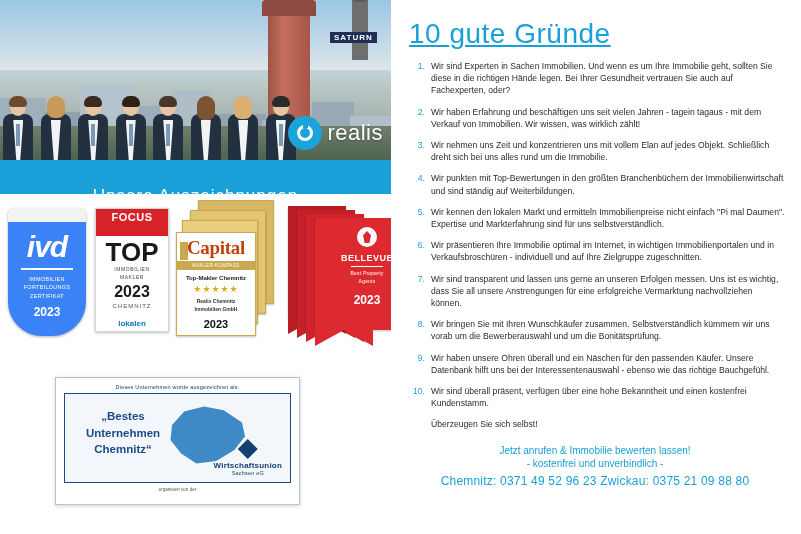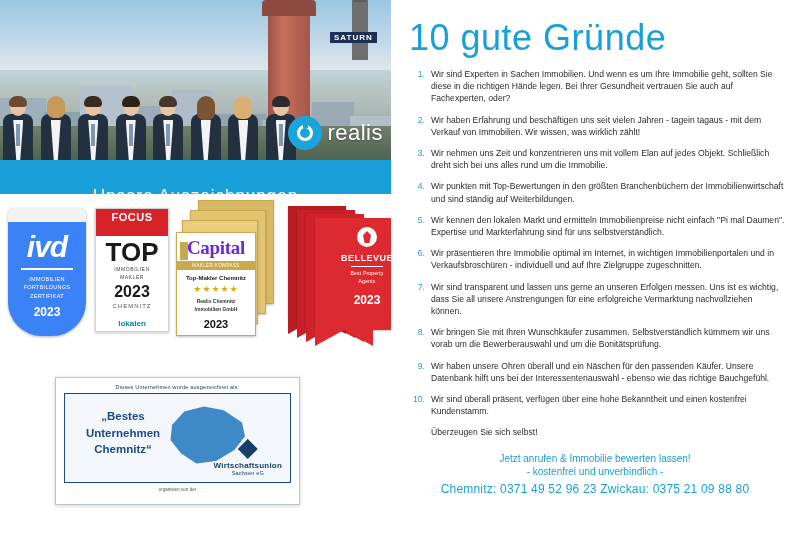--- a/index.html
+++ b/index.html
@@ -317,21 +317,21 @@
   .cap3 { left: 6px; top: 20px; width: 74px; height: 102px; background: #eacd7c; }
   .cap-front {
     left: 0px; top: 32px; width: 78px; height: 102px;
     background: #ffffff;
     text-align: center;
   }
   .cap-title {
     font-family: "Liberation Serif", serif;
     font-size: 19px;
     font-weight: bold;
-    color: #6d28d9;
+    color: #c2410c;
     margin-top: 4px;
     letter-spacing: -.3px;
     text-align: center;
   }
   .cap-band {
     background: #c8a94e;
     color: #ffffff;
     font-size: 4.5px;
     letter-spacing: .4px;
     padding: 2px 0;
@@ -506,25 +506,26 @@
   .right {
     position: relative;
     width: 410px;
     height: 534px;
     background: #ffffff;
     padding: 18px 16px 0 14px;
     box-sizing: border-box;
   }
   .r-title {
     color: #1aa0d8;
-    font-size: 36px;
+    font-size: 28px;
     font-weight: 400;
     letter-spacing: .5px;
     margin: 2px 0 12px 4px;
     line-height: 1;
+    text-decoration: underline;
   }
   ol.reasons {
     list-style: none;
     margin: 0;
     padding: 0;
     counter-reset: r;
   }
   ol.reasons li {
     position: relative;
     counter-increment: r;

